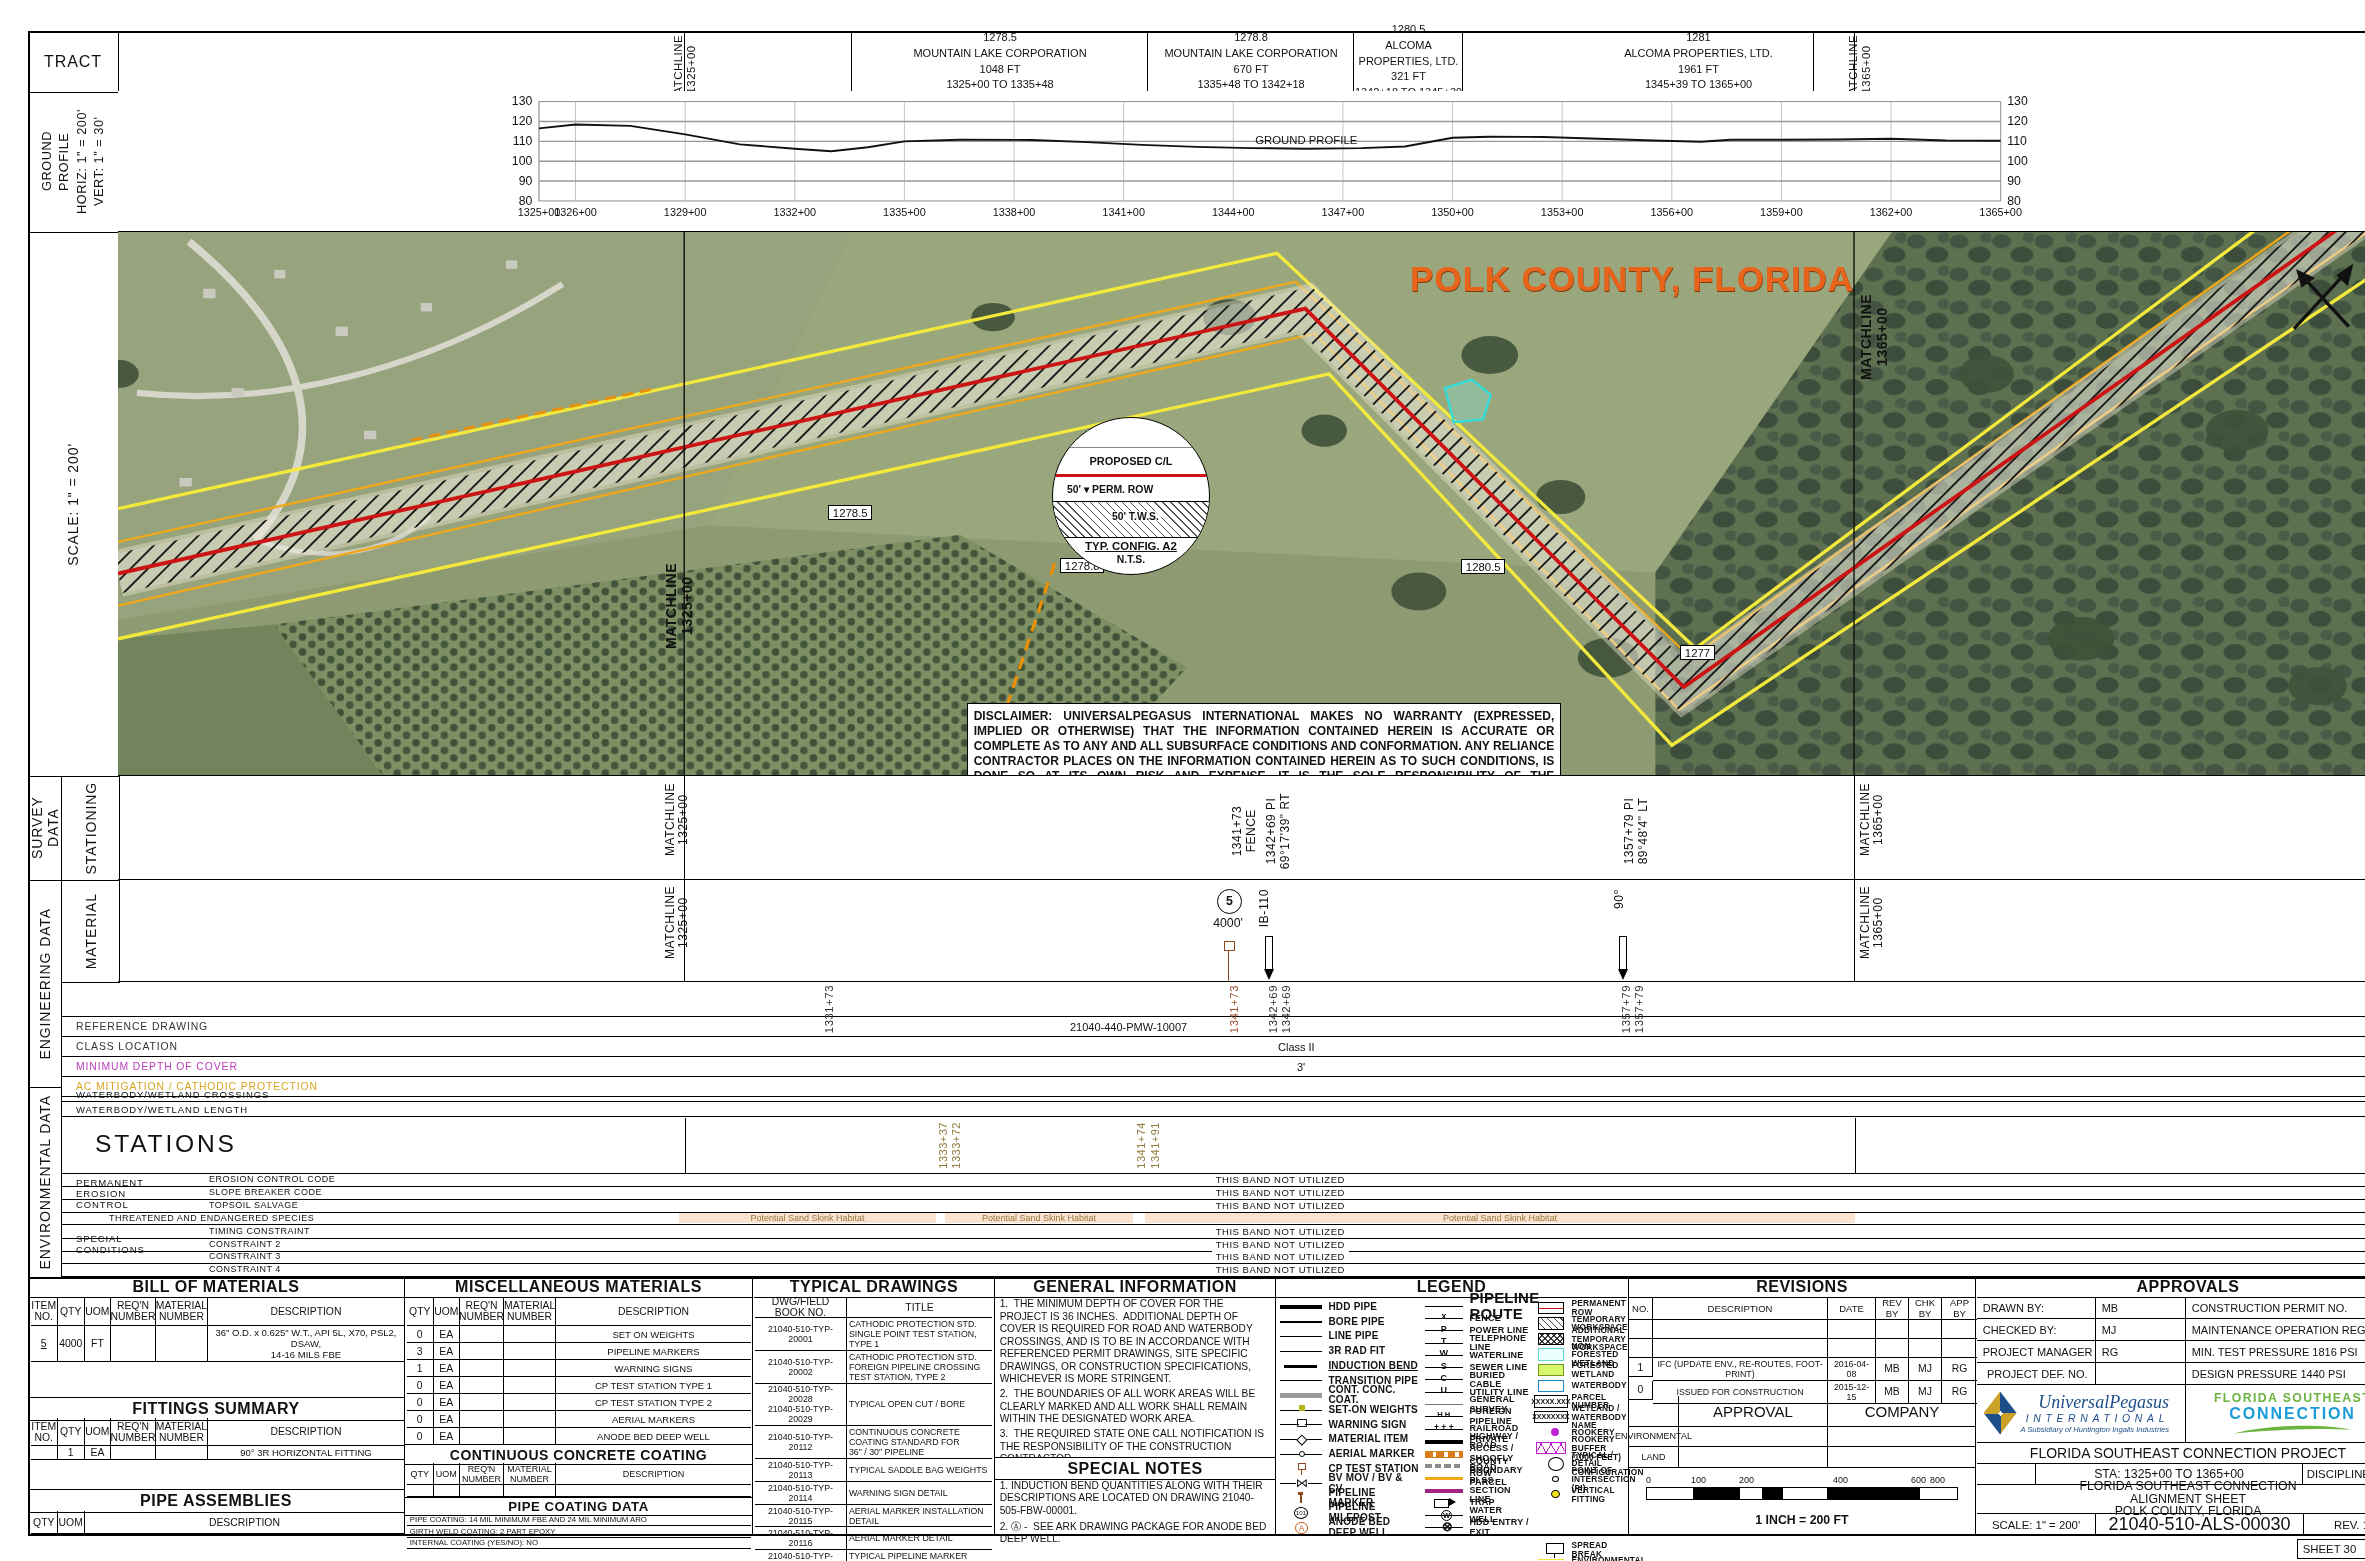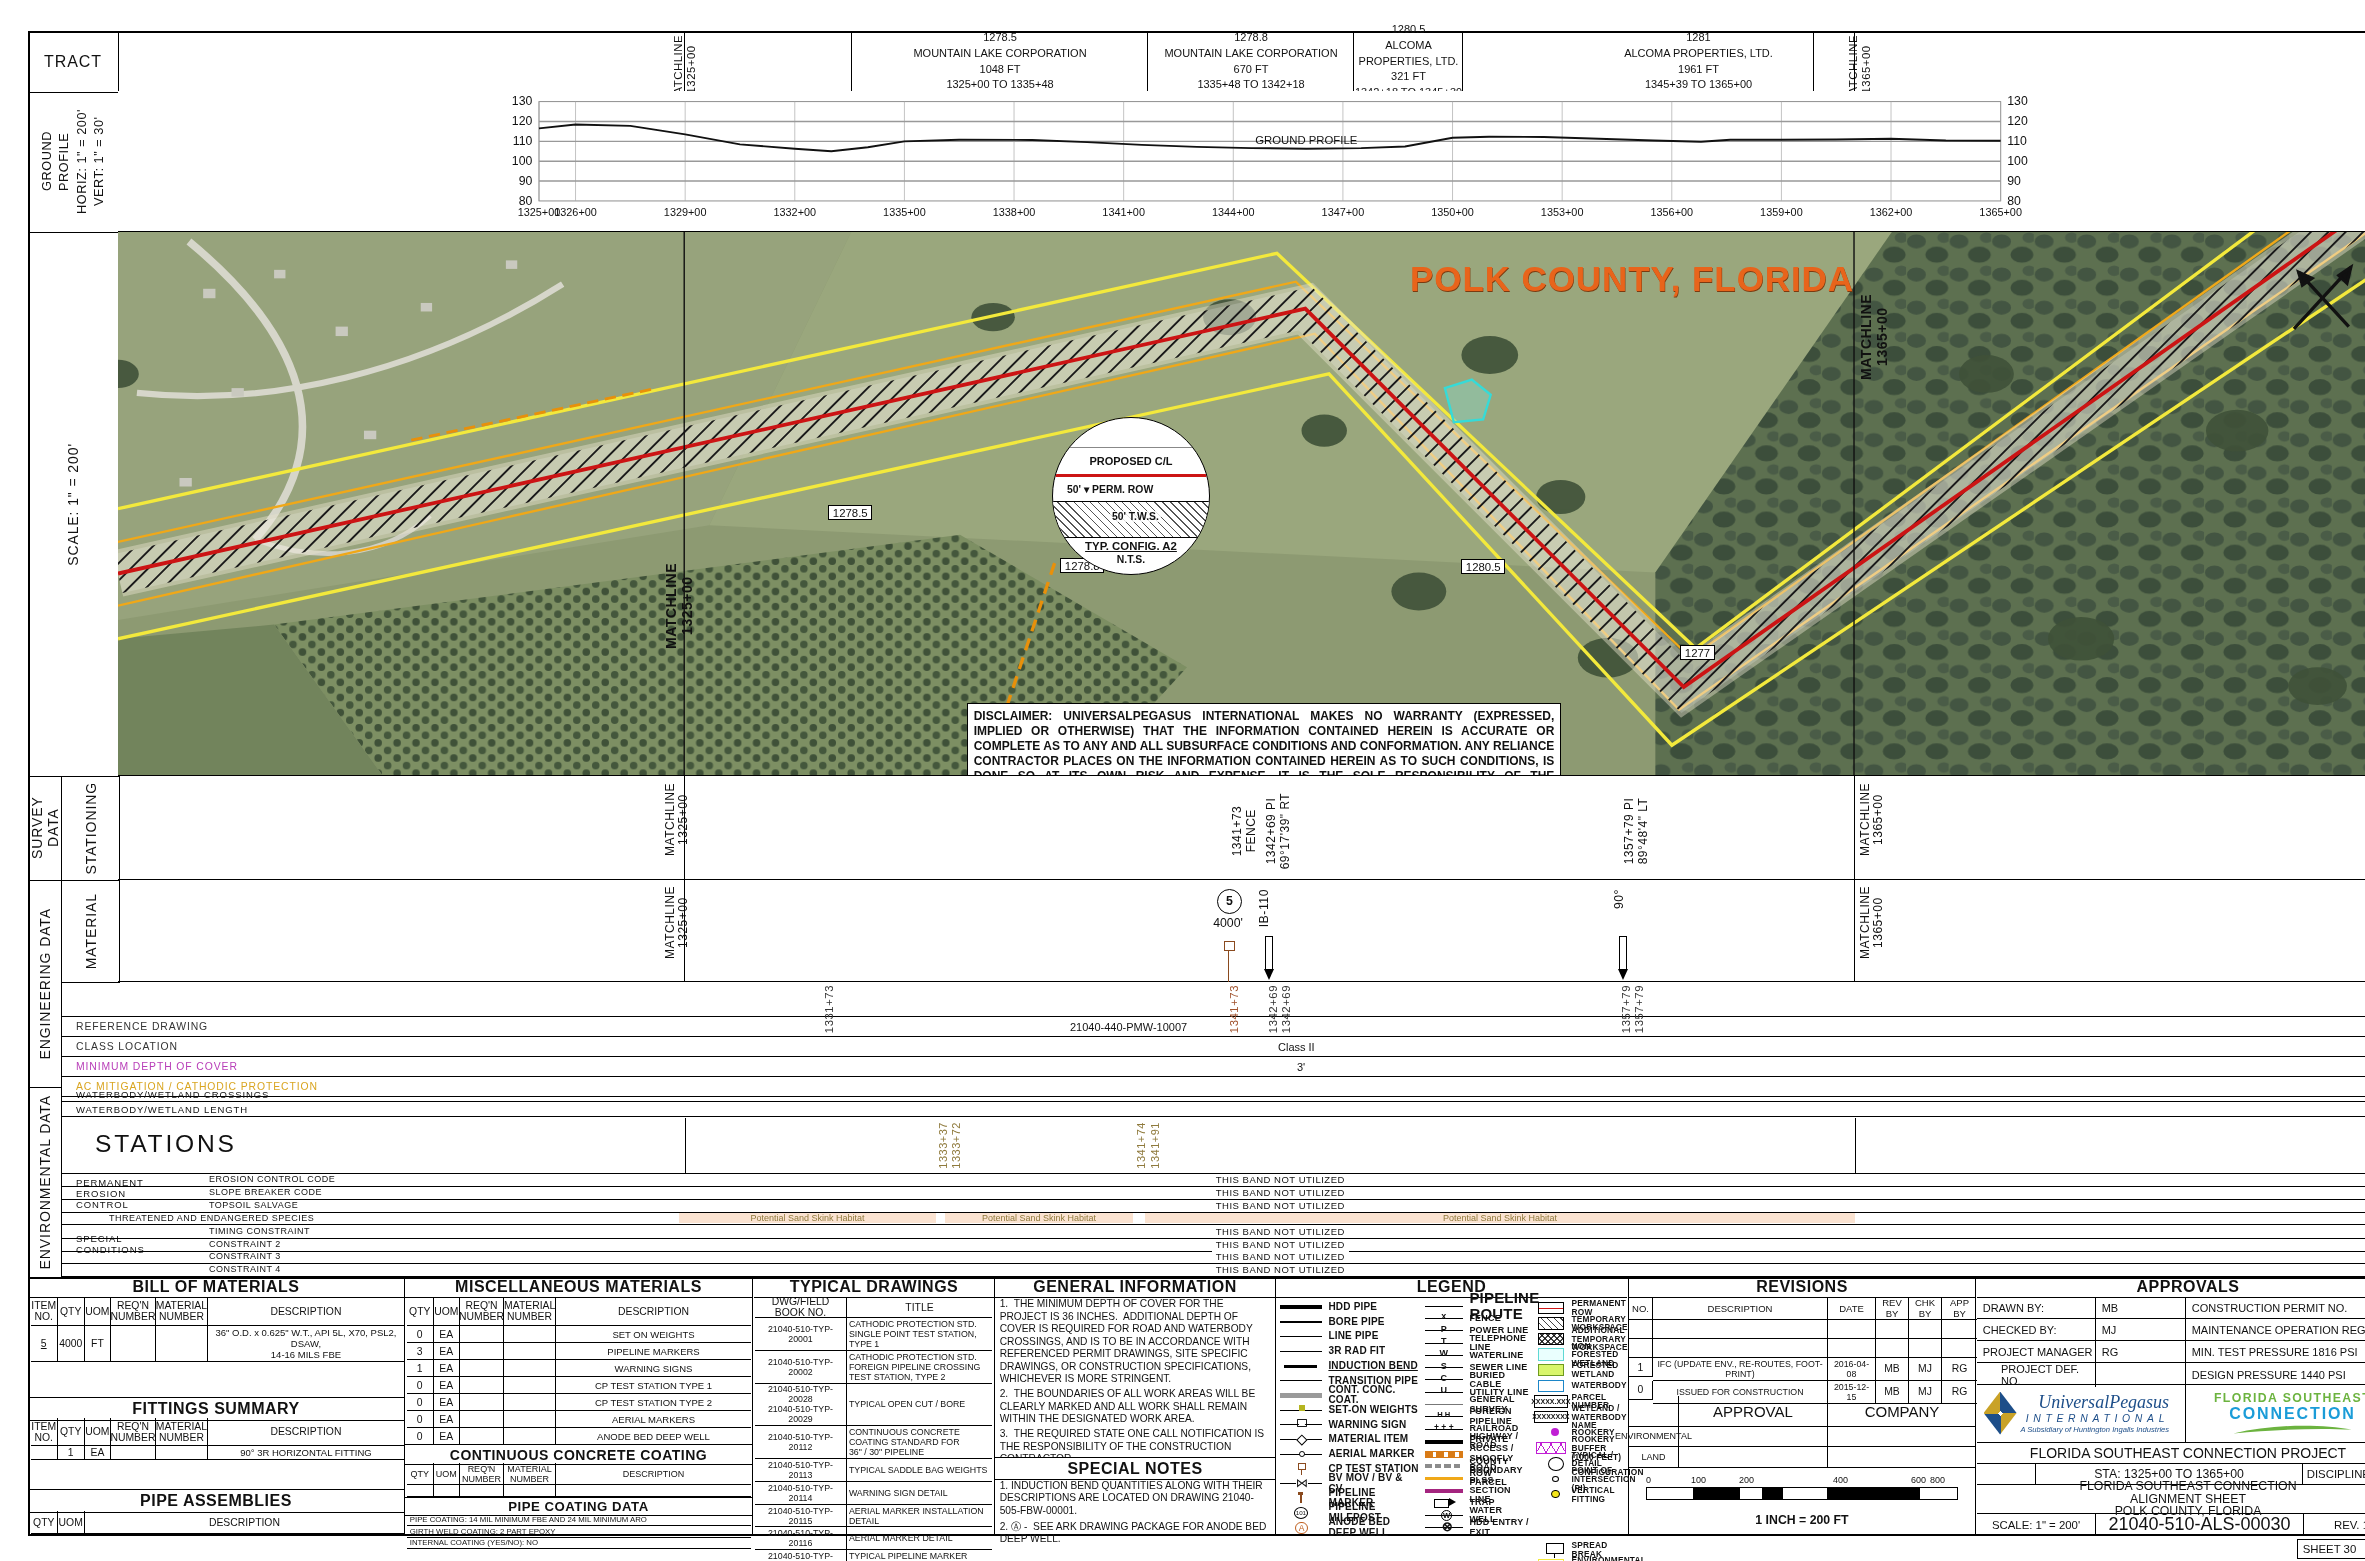--- a/index.html
+++ b/index.html
@@ -1015,21 +1015,21 @@
           <div style="display: flex; align-items: center; padding-left: 5.7px; font-size: 11px; border-right: 0.9px solid rgb(0, 0, 0);">CHECKED BY:</div>
           <div style="display: flex; align-items: center; padding-left: 5.7px; font-size: 11px; border-right: 0.9px solid rgb(0, 0, 0);">MJ</div>
           <div style="display: flex; align-items: center; padding-left: 5.7px; font-size: 11px;">MAINTENANCE OPERATION REGION</div>
         </div>
         <div style="display: grid; grid-template-columns: 119px 90px 213px; border-bottom: 0.9px solid rgb(0, 0, 0); height: 21px;">
           <div style="display: flex; align-items: center; padding-left: 5.7px; font-size: 11px; border-right: 0.9px solid rgb(0, 0, 0);">PROJECT MANAGER</div>
           <div style="display: flex; align-items: center; padding-left: 5.7px; font-size: 11px; border-right: 0.9px solid rgb(0, 0, 0);">RG</div>
           <div style="display: flex; align-items: center; padding-left: 5.7px; font-size: 11px;">MIN. TEST PRESSURE      1816      PSI</div>
         </div>
         <div style="display: grid; grid-template-columns: 119px 90px 213px; border-bottom: 0.9px solid rgb(0, 0, 0); height: 21px;">
-          <div style="display: flex; align-items: center; padding-left: 24px; font-size: 11px; border-right: 0.9px solid rgb(0, 0, 0);">PROJECT DEF. NO.</div>
+          <div style="display: flex; align-items: center; padding-left: 10px; font-size: 11px; border-right: 0.9px solid rgb(0, 0, 0);">PROJECT DEF. NO.</div>
           <div style="display: flex; align-items: center; padding-left: 5.7px; font-size: 11px; border-right: 0.9px solid rgb(0, 0, 0);"></div>
           <div style="display: flex; align-items: center; padding-left: 5.7px; font-size: 11px;">DESIGN PRESSURE      1440      PSI</div>
         </div>
       </div>
   </div>
   <div class="abs" style="left:1977px;top:1384px;width:209px;height:59px;border-right:0.9px solid #000;border-bottom:1.4px solid #000;box-sizing:border-box;display:flex;align-items:center;">
     <div style="width:33px;height:43px;margin:0 3.8px 0 6.6px;background:
       radial-gradient(circle at 50% 50%, #fff 0 8%, transparent 8%),
       conic-gradient(#1d4e89 0 25%, #c9a227 25% 50%, #1d4e89 50% 75%, #c9a227 75%);clip-path:polygon(50% 0,100% 50%,50% 100%,0 50%);"></div>
     <div style="text-align:right;font-style:italic;">

